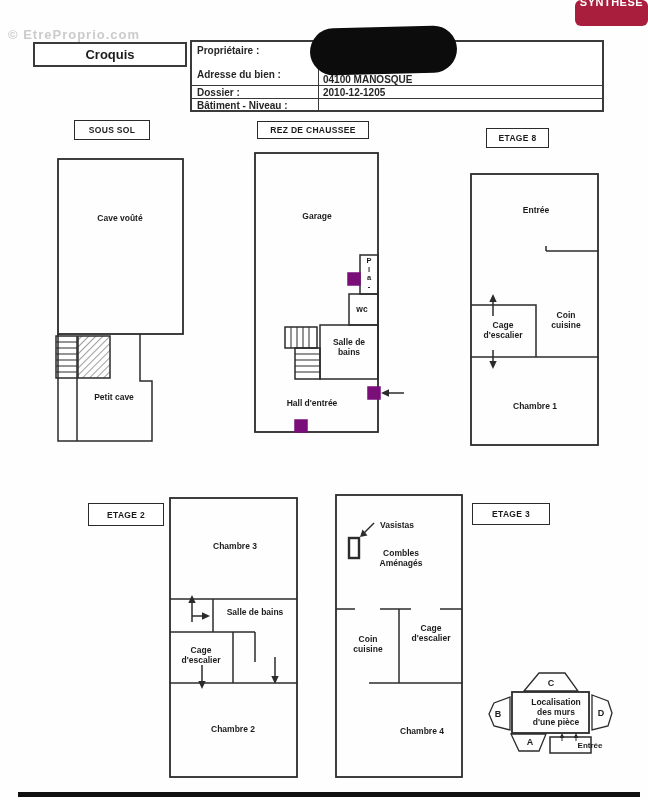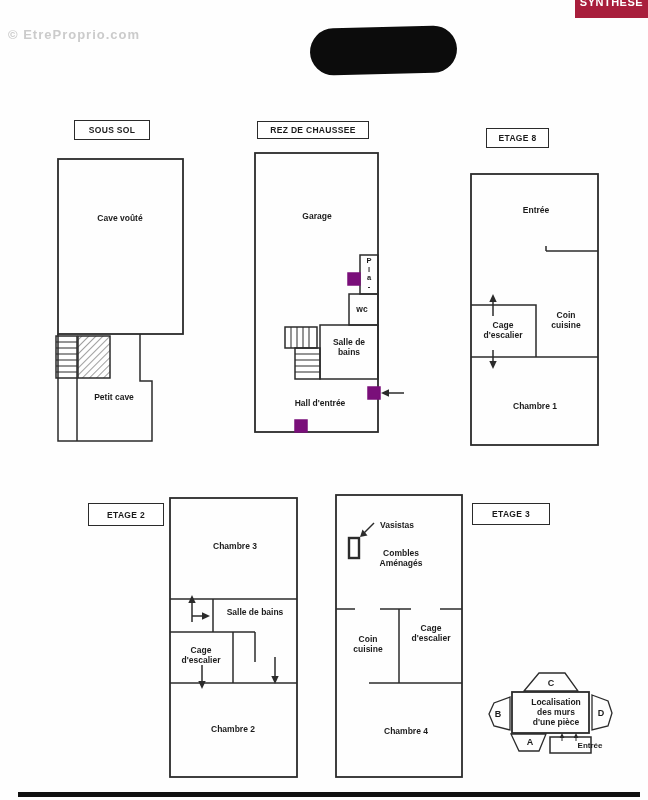--- a/index.html
+++ b/index.html
@@ -9,22 +9,22 @@
   }
   html,body{margin:0;padding:0;background:#fff;}
   .page{
     position:relative;width:648px;height:800px;background:#fefefe;
     font-family:"Liberation Sans",sans-serif;overflow:hidden;
   }
   
   .watermark{position:absolute;left:8px;top:27px;font-size:13px;font-weight:bold;
     color:#cbcbcb;letter-spacing:1px;z-index:1;}
   
-  .badge{position:absolute;right:0;top:0;width:73px;height:18px;background:var(--badge-bg);
-    overflow:hidden;display:flex;justify-content:center;z-index:6;}
+  .badge{position:absolute;right:0;top:0;width:73px;height:26px;background:var(--badge-bg);
+    overflow:hidden;display:flex;justify-content:center;z-index:6;border-radius:6px;}
   .badge span{color:#fff;font-size:11px;font-weight:bold;letter-spacing:.5px;margin-top:-4px;}
   
   .croquis-box{position:absolute;left:33px;top:42px;width:150px;height:21px;
     border:2px solid #3a3a3a;background:#fff;display:flex;align-items:center;justify-content:center;
     font-size:13px;font-weight:bold;color:#1c1c1c;z-index:3;}
   
   .htable{position:absolute;left:190px;top:40px;width:410px;height:68px;
     border:2px solid #3a3a3a;background:#fff;z-index:2;font-size:10px;font-weight:bold;color:#262626;}
   .htable .vdiv{position:absolute;left:126px;top:0;bottom:0;border-left:1.5px solid #3a3a3a;}
   .htable .hline1{position:absolute;left:0;right:0;top:43px;border-top:1.5px solid #3a3a3a;}
@@ -61,21 +61,33 @@
 <body>
 
 <div class="page">
 
   <div class="watermark">© EtreProprio.com</div>
 
   <div class="badge">
     <span>SYNTHÈSE</span>
   </div>
 
-
+  <div class="croquis-box">Croquis</div>
+
+  <div class="htable">
+    <div class="vdiv"></div>
+    <div class="hline1"></div>
+    <div class="hline2"></div>
+    <div class="cell" style="left:5px;top:3px">Propriétaire :</div>
+    <div class="cell" style="left:5px;top:27px">Adresse du bien :</div>
+    <div class="cell" style="left:131px;top:32px">04100 MANOSQUE</div>
+    <div class="cell" style="left:5px;top:45px">Dossier :</div>
+    <div class="cell" style="left:131px;top:45px">2010-12-1205</div>
+    <div class="cell" style="left:5px;top:58px">Bâtiment - Niveau :</div>
+  </div>
 
   <div class="blob"></div>
 
   <div class="tag" style="left:74px;top:120px;width:74px;height:18px">SOUS SOL</div>
   <div class="tag" style="left:257px;top:121px;width:110px;height:16px">REZ DE CHAUSSEE</div>
   <div class="tag" style="left:486px;top:128px;width:61px;height:18px">ETAGE 8</div>
   <div class="tag" style="left:88px;top:503px;width:74px;height:21px">ETAGE 2</div>
   <div class="tag" style="left:472px;top:503px;width:76px;height:20px">ETAGE 3</div>
 
   <svg class="overlay" width="648" height="800" viewBox="0 0 648 800">
@@ -183,21 +195,21 @@
   <div class="lbl" style="left:114px;top:397px">Petit cave</div>
 
   <div class="lbl" style="left:317px;top:216px">Garage</div>
   <div class="lbl ml placard" style="left:369px;top:274px">P
 l
 a
 -</div>
   <div class="lbl" style="left:362px;top:309px">wc</div>
   <div class="lbl ml" style="left:349px;top:347px">Salle de
 bains</div>
-  <div class="lbl" style="left:320px;top:403px">Hall d'entrée</div>
+  <div class="lbl" style="left:312px;top:403px">Hall d'entrée</div>
 
   <div class="lbl" style="left:536px;top:210px">Entrée</div>
   <div class="lbl ml" style="left:566px;top:320px">Coin
 cuisine</div>
   <div class="lbl ml" style="left:503px;top:330px">Cage
 d'escalier</div>
   <div class="lbl" style="left:535px;top:406px">Chambre 1</div>
 
   <div class="lbl" style="left:235px;top:546px">Chambre 3</div>
   <div class="lbl" style="left:255px;top:612px">Salle de bains</div>
@@ -205,21 +217,21 @@
 d'escalier</div>
   <div class="lbl" style="left:233px;top:729px">Chambre 2</div>
 
   <div class="lbl" style="left:397px;top:525px">Vasistas</div>
   <div class="lbl ml" style="left:401px;top:558px">Combles
 Aménagés</div>
   <div class="lbl ml" style="left:368px;top:644px">Coin
 cuisine</div>
   <div class="lbl ml" style="left:431px;top:633px">Cage
 d'escalier</div>
-  <div class="lbl" style="left:406px;top:731px">Chambre 4</div>
+  <div class="lbl" style="left:422px;top:731px">Chambre 4</div>
 
   <div class="lbl ml legend-title" style="left:550px;top:712px">Localisation
 des murs
 d'une pièce</div>
   <div class="lbl wall-letter" style="left:530px;top:742px">A</div>
   <div class="lbl wall-letter" style="left:498px;top:714px">B</div>
   <div class="lbl wall-letter" style="left:551px;top:683px">C</div>
   <div class="lbl wall-letter" style="left:601px;top:713px">D</div>
   <div class="lbl entree" style="left:570px;top:745px">Entrée</div>
 

